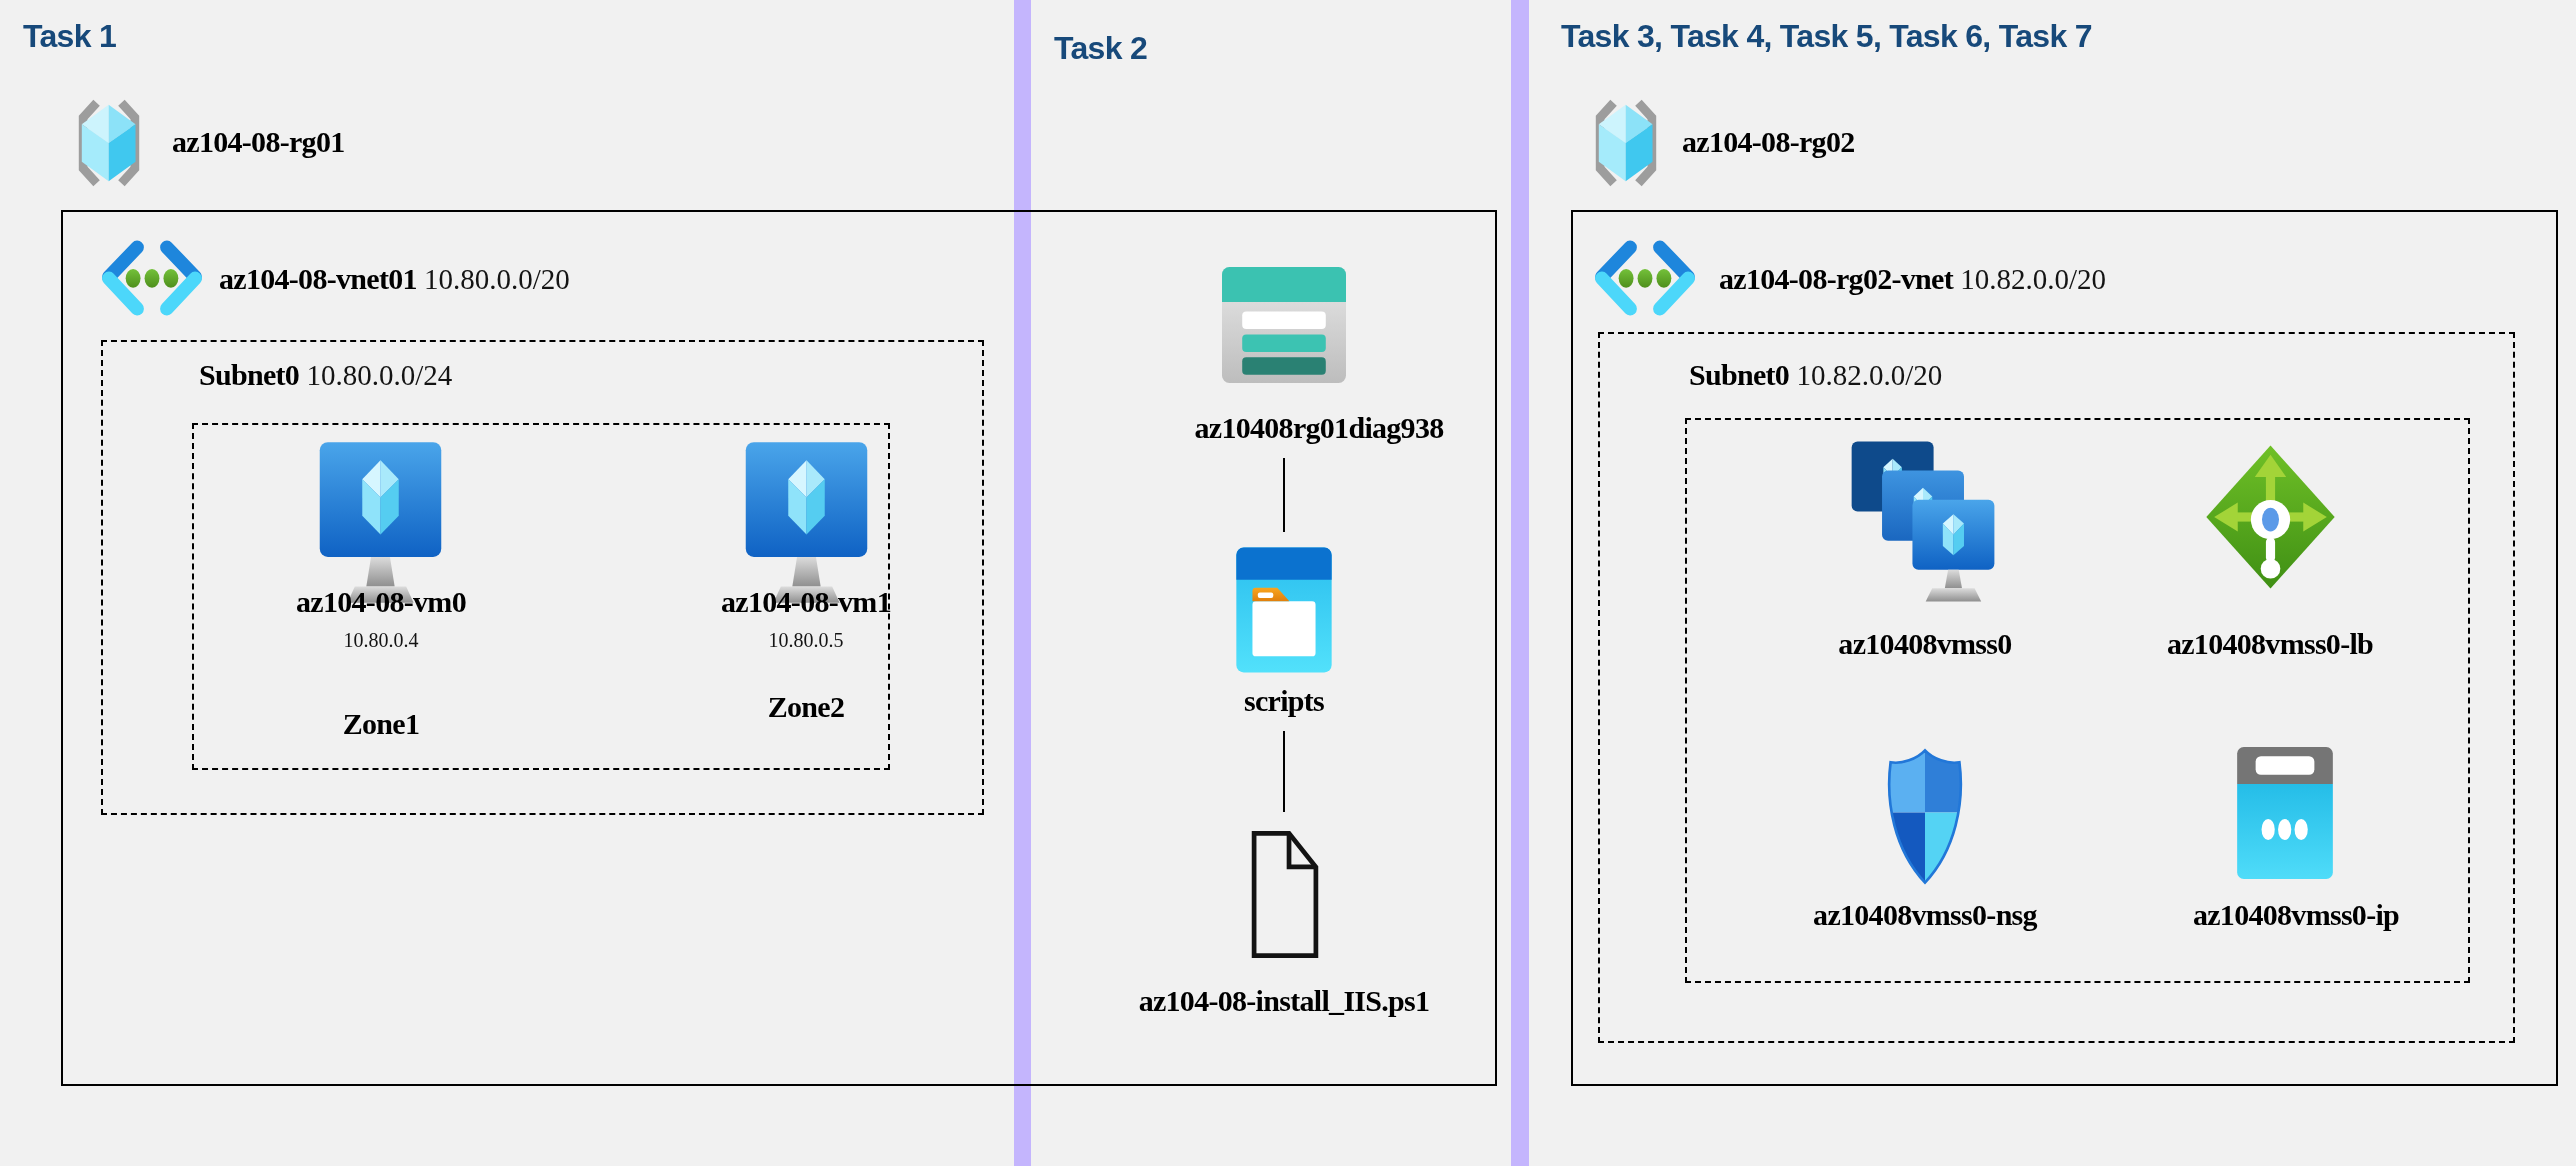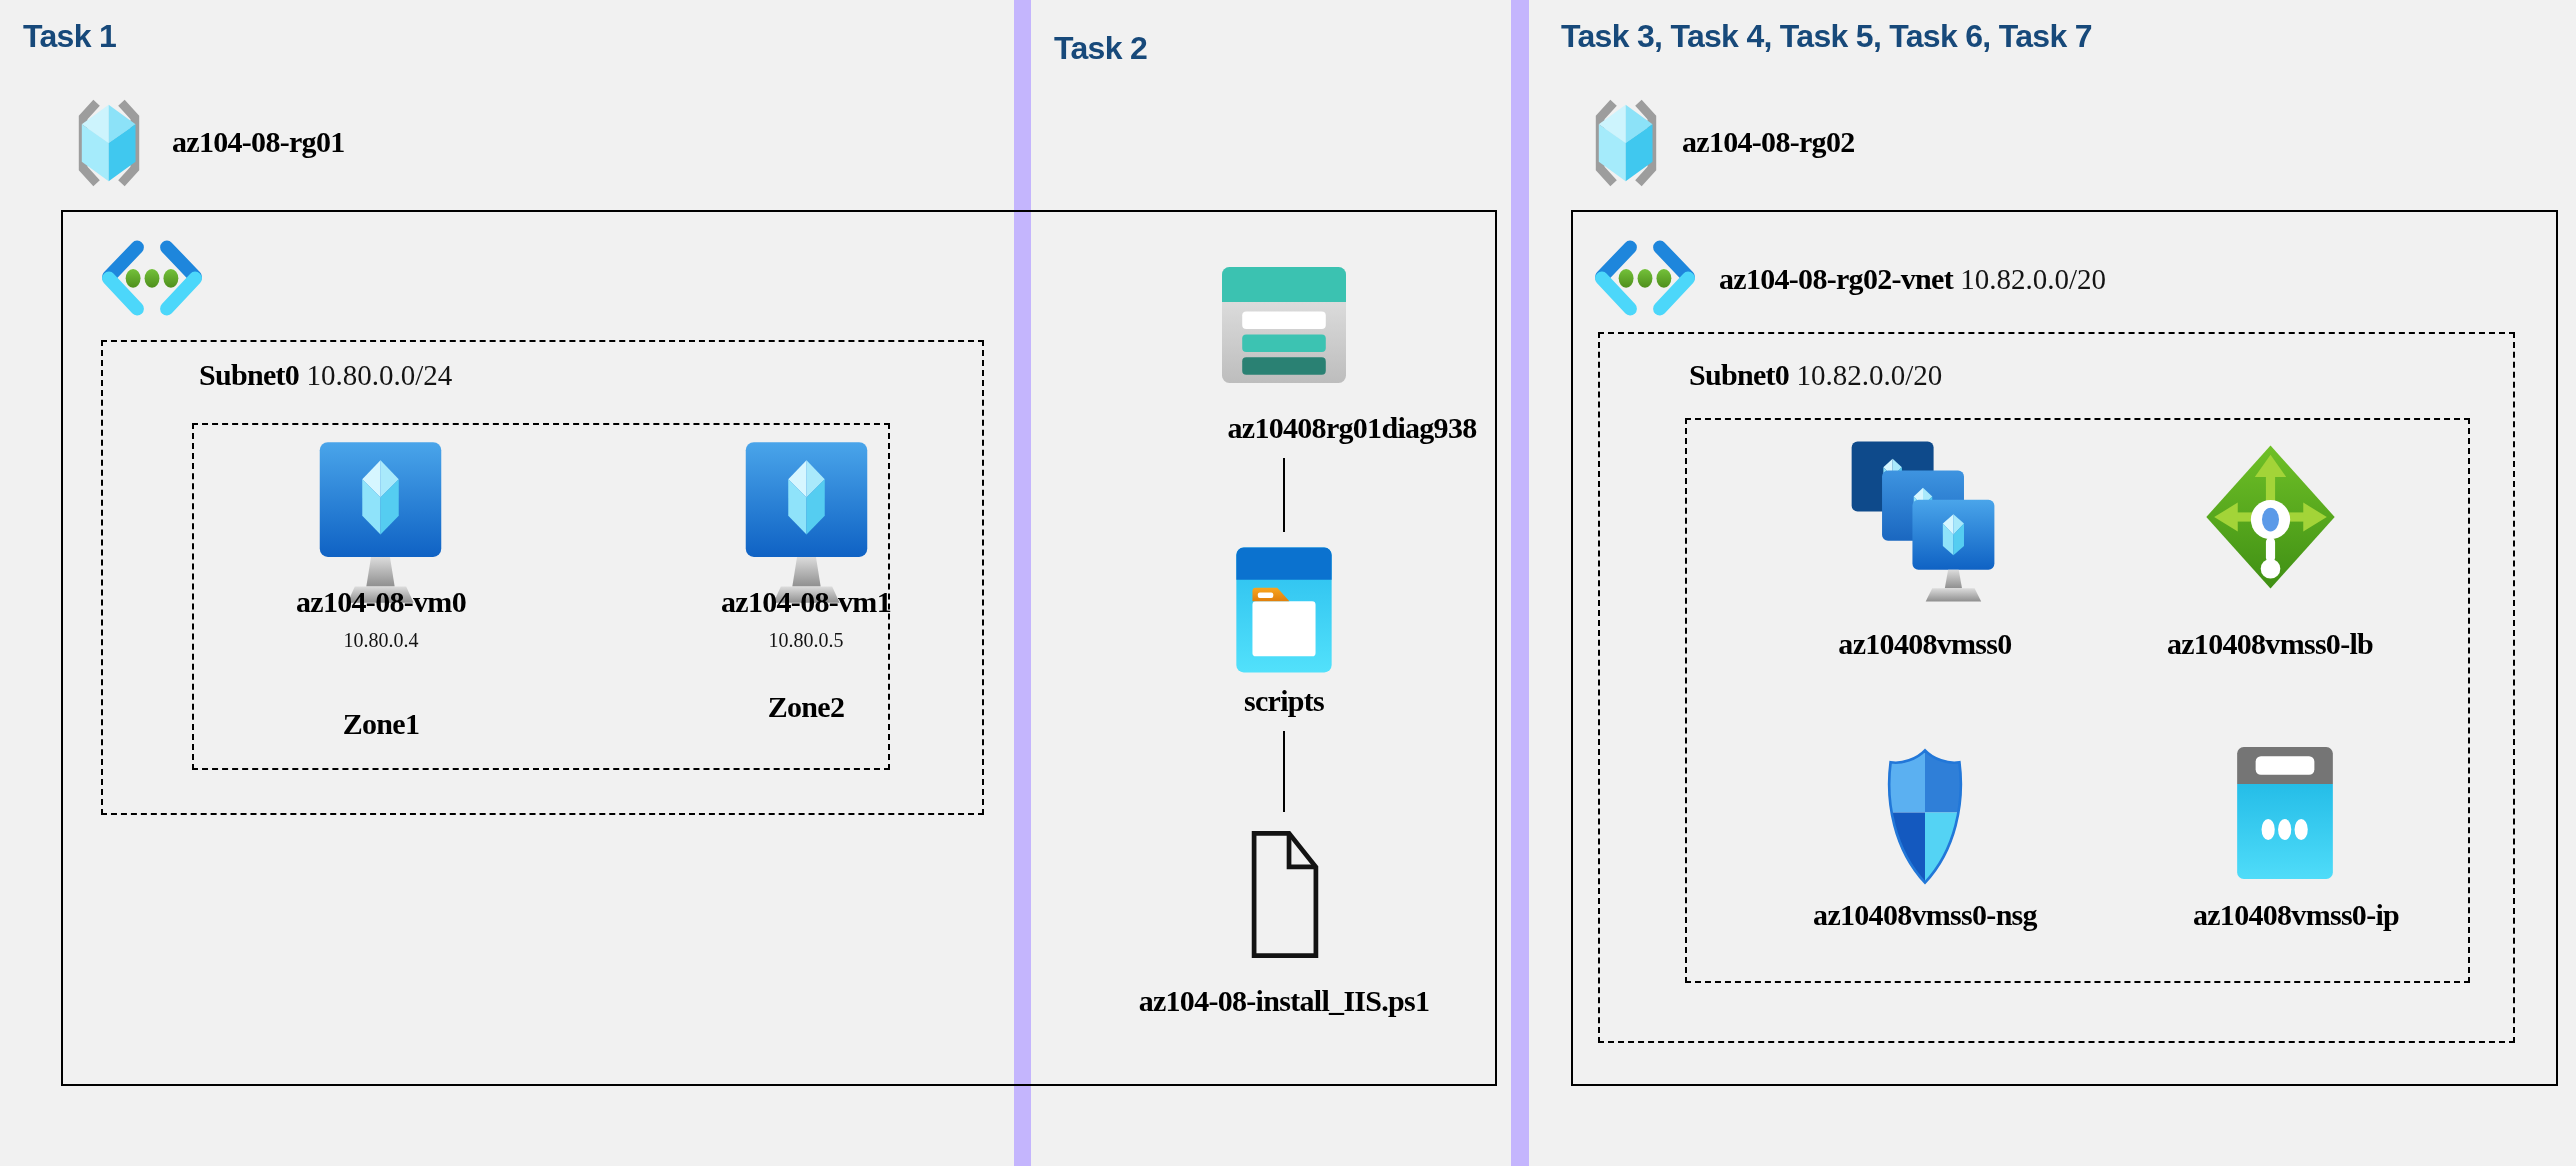--- a/index.html
+++ b/index.html
@@ -85,20 +85,21 @@
 
   <svg class="icon" style="left:98px;top:239px" width="108" height="78" viewBox="0 0 160 115">
     <line x1="58" y1="12" x2="16" y2="56" stroke="#1e86dc" stroke-width="20" stroke-linecap="round"></line>
     <line x1="16" y1="58" x2="58" y2="103" stroke="#4cd7fa" stroke-width="20" stroke-linecap="round"></line>
     <line x1="102" y1="12" x2="144" y2="56" stroke="#1e86dc" stroke-width="20" stroke-linecap="round"></line>
     <line x1="144" y1="58" x2="102" y2="103" stroke="#4cd7fa" stroke-width="20" stroke-linecap="round"></line>
     <ellipse cx="52" cy="58" rx="11" ry="14" fill="url(#gDot)"></ellipse>
     <ellipse cx="80" cy="58" rx="11" ry="14" fill="url(#gDot)"></ellipse>
     <ellipse cx="108" cy="58" rx="11" ry="14" fill="url(#gDot)"></ellipse>
   </svg>
+  <div class="lbl" style="left:219px;top:262px"><span class="b">az104-08-vnet01</span><span class="inline-cidr">&nbsp;</span><span class="inline-cidr">10.80.0.0/20</span></div>
 
   <div class="box-dashed" style="left:101px;top:340px;width:879px;height:471px"></div>
   <div class="lbl" style="left:199px;top:358px"><span class="b">Subnet0</span><span class="inline-cidr">&nbsp;</span><span class="inline-cidr">10.80.0.0/24</span></div>
 
   <div class="box-dashed" style="left:192px;top:423px;width:694px;height:343px"></div>
 
   <svg class="icon" style="left:313px;top:442px" width="135" height="169" viewBox="0 0 200 250">
     <rect x="10" y="0" width="180" height="170" rx="12" fill="url(#gMon)"></rect>
     <polygon points="100,27 73,55 100,82" fill="#d6f6ff"></polygon>
     <polygon points="100,27 127,55 100,82" fill="#a9e9fb"></polygon>
@@ -124,21 +125,21 @@
   <div class="lbl r ctr" style="left:806px;top:629px">10.80.0.5</div>
   <div class="lbl b ctr" style="left:806px;top:690px">Zone2</div>
 
   <svg class="icon" style="left:1222px;top:267px" width="124" height="116" viewBox="0 0 184 172">
     <rect x="0" y="0" width="184" height="172" rx="11" fill="url(#gStor)"></rect>
     <path d="M11,0 h162 a11,11 0 0 1 11,11 v41 h-184 v-41 a11,11 0 0 1 11,-11 z" fill="#3bc2b1"></path>
     <rect x="30" y="66" width="124" height="26" rx="6" fill="#ffffff"></rect>
     <rect x="30" y="100" width="124" height="26" rx="6" fill="#3cc3b2"></rect>
     <rect x="30" y="134" width="124" height="26" rx="6" fill="#2a8173"></rect>
   </svg>
-  <div class="lbl b ctr" style="left:1352px;top:411px">az10408rg01diag938</div>
+  <div class="lbl b ctr" style="left:1319px;top:411px">az10408rg01diag938</div>
 
   <div class="vline" style="left:1283px;top:458px;height:74px"></div>
 
   <svg class="icon" style="left:1235px;top:546px" width="98" height="128" viewBox="0 0 146 190">
     <rect x="2" y="2" width="142" height="186" rx="11" fill="url(#gCont)"></rect>
     <path d="M13,2 h120 a11,11 0 0 1 11,11 v37 h-142 v-37 a11,11 0 0 1 11,-11 z" fill="#0b72cf"></path>
     <rect x="26" y="82" width="94" height="82" rx="5" fill="#ffffff"></rect>
     <path d="M31,62 h32 l18,20 h-55 v-15 a5,5 0 0 1 5,-5 z" fill="url(#gOrange)"></path>
     <rect x="34" y="69" width="23" height="8" rx="3" fill="#ffffff"></rect>
   </svg>

